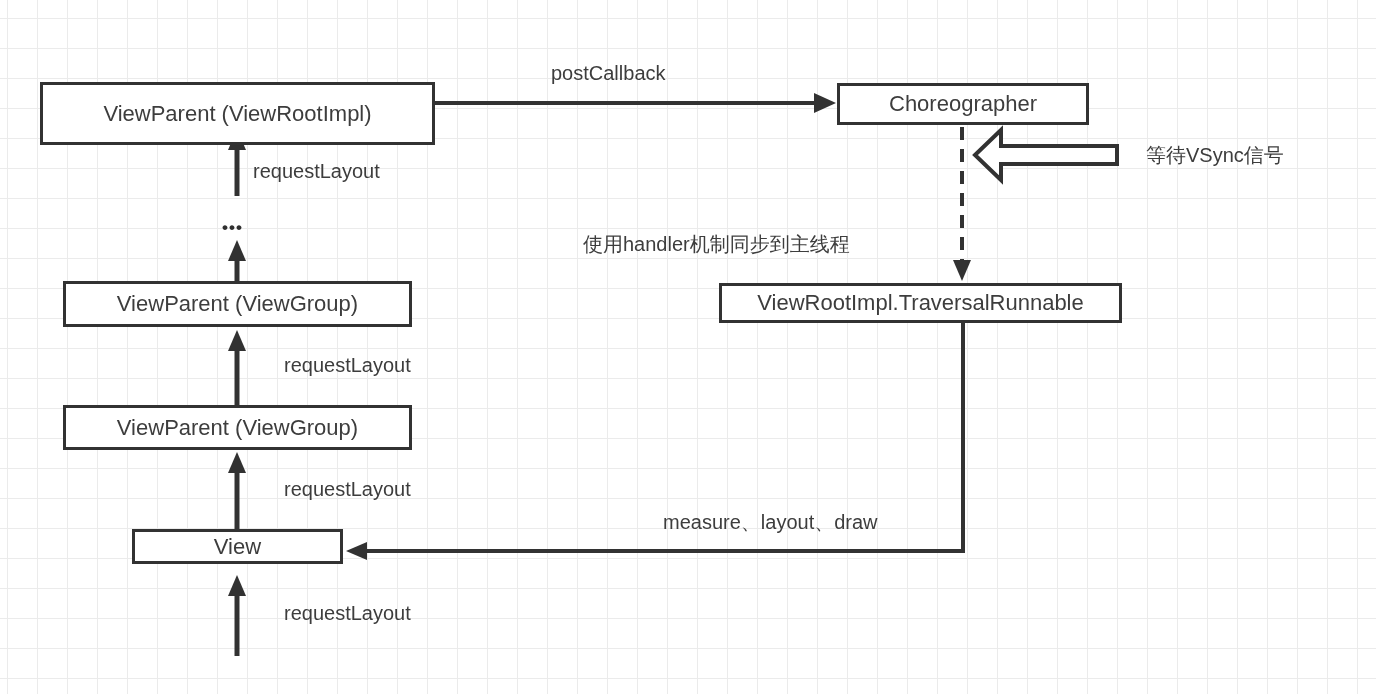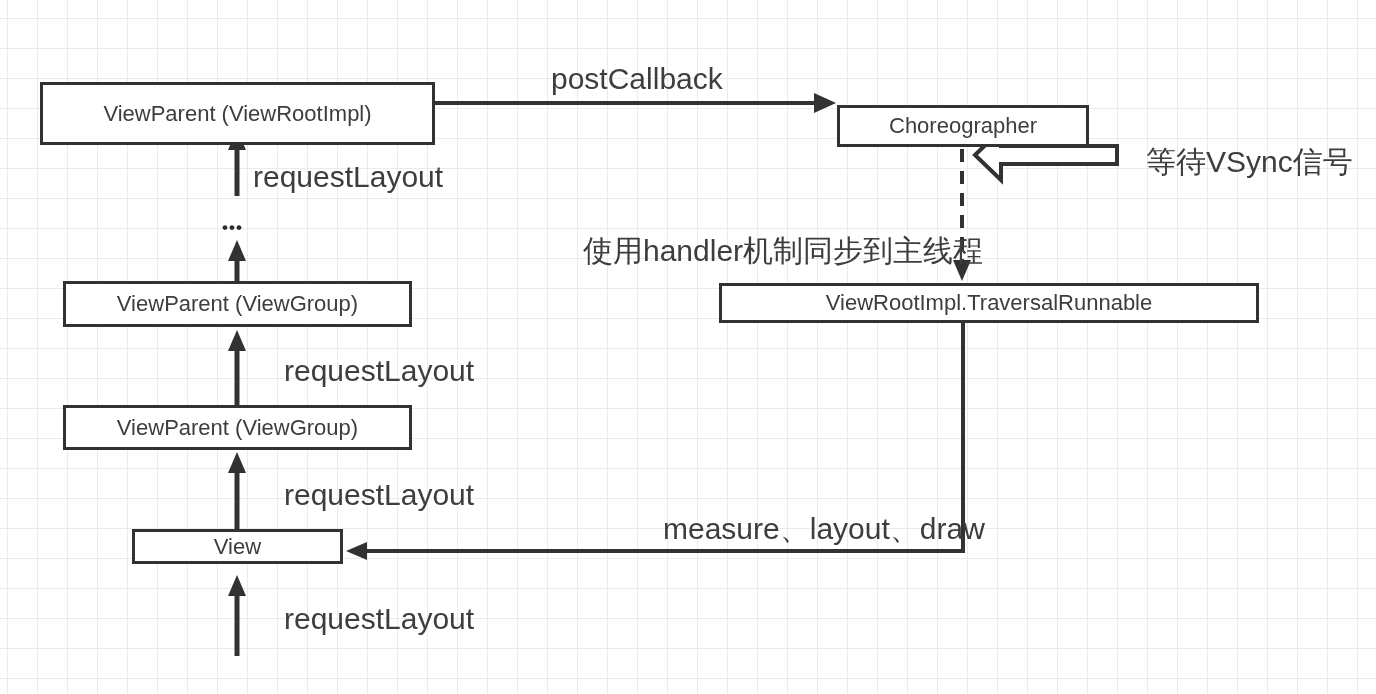--- a/index.html
+++ b/index.html
@@ -34,21 +34,21 @@
     font-size: 22px;
     text-align: center;
     display: flex;
     align-items: center;
     justify-content: center;
     white-space: nowrap;
   }
   .edge-label {
     position: absolute;
     color: #3d3d3d;
-    font-size: 30px;
+    font-size: 20px;
     white-space: nowrap;
   }
   .ellipsis {
     position: absolute;
     color: #2f2f2f;
     font-size: 17px;
     font-weight: bold;
     letter-spacing: 1px;
     white-space: nowrap;
   }
@@ -108,23 +108,23 @@
       <polygon class="fillhead" points="237,575 228,596 246,596"></polygon>
     </g>
 
     <g>
       <path d="M 975 155 L 1001 130 L 1001 146 L 1117 146 L 1117 164 L 1001 164 L 1001 180 Z" fill="#ffffff" stroke="#323232" stroke-width="4" stroke-linejoin="miter"></path>
     </g>
   </svg>
 
   <div class="node" style="left:40px; top:82px; width:395px; height:63px;">ViewParent (ViewRootImpl)</div>
 
-  <div class="node" style="left:837px; top:83px; width:252px; height:42px;margin-top:22px;">Choreographer</div>
+  <div class="node" style="left:837px; top:83px; width:252px; height:42px;">Choreographer</div>
 
-  <div class="node" style="left:719px; top:283px; width:540px; height:40px;">ViewRootImpl.TraversalRunnable</div>
+  <div class="node" style="left:719px; top:283px; width:403px; height:40px;">ViewRootImpl.TraversalRunnable</div>
 
   <div class="node" style="left:63px; top:281px; width:349px; height:46px;">ViewParent (ViewGroup)</div>
 
   <div class="node" style="left:63px; top:405px; width:349px; height:45px;">ViewParent (ViewGroup)</div>
 
   <div class="node" style="left:132px; top:529px; width:211px; height:35px;">View</div>
 
   <div class="edge-label" style="left:551px; top:62px;">postCallback</div>
 
   <div class="edge-label" style="left:253px; top:160px;">requestLayout</div>

